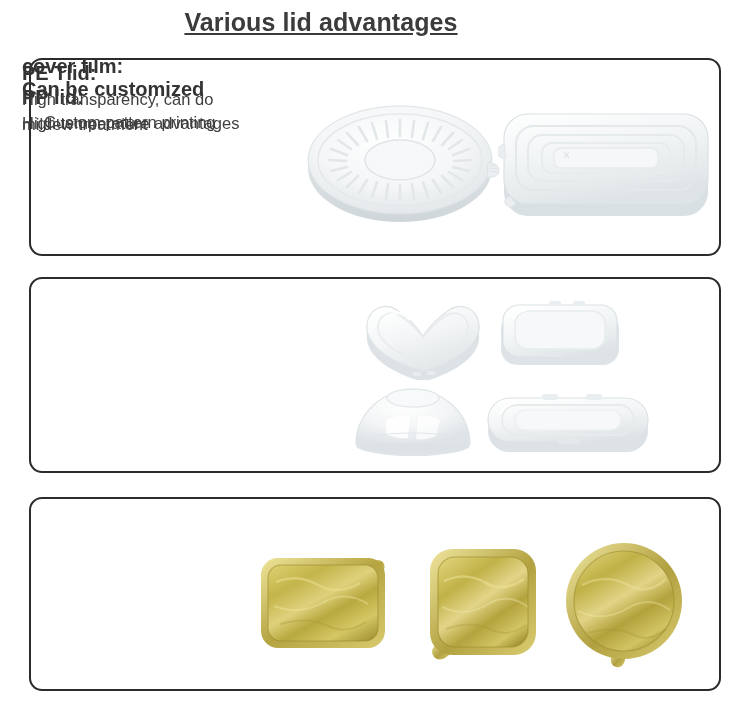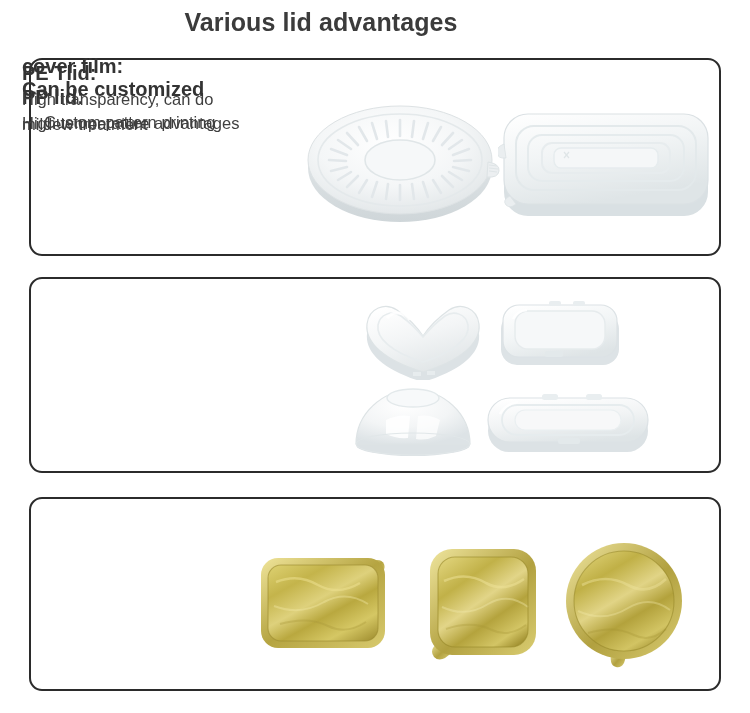--- a/index.html
+++ b/index.html
@@ -18,20 +18,21 @@
   #page-title {
     position: absolute;
     left: 0;
     top: 8px;
     width: 642px;
     text-align: center;
     font-size: 25px;
     font-weight: bold;
     color: #3b3b3b;
     letter-spacing: 0.1px;
+    text-decoration: underline;
   }
 
   .panel {
     position: absolute;
     left: 29px;
     width: 692px;
     box-sizing: border-box;
     border: 2px solid #2b2b2b;
     border-radius: 13px;
     background: #ffffff;

